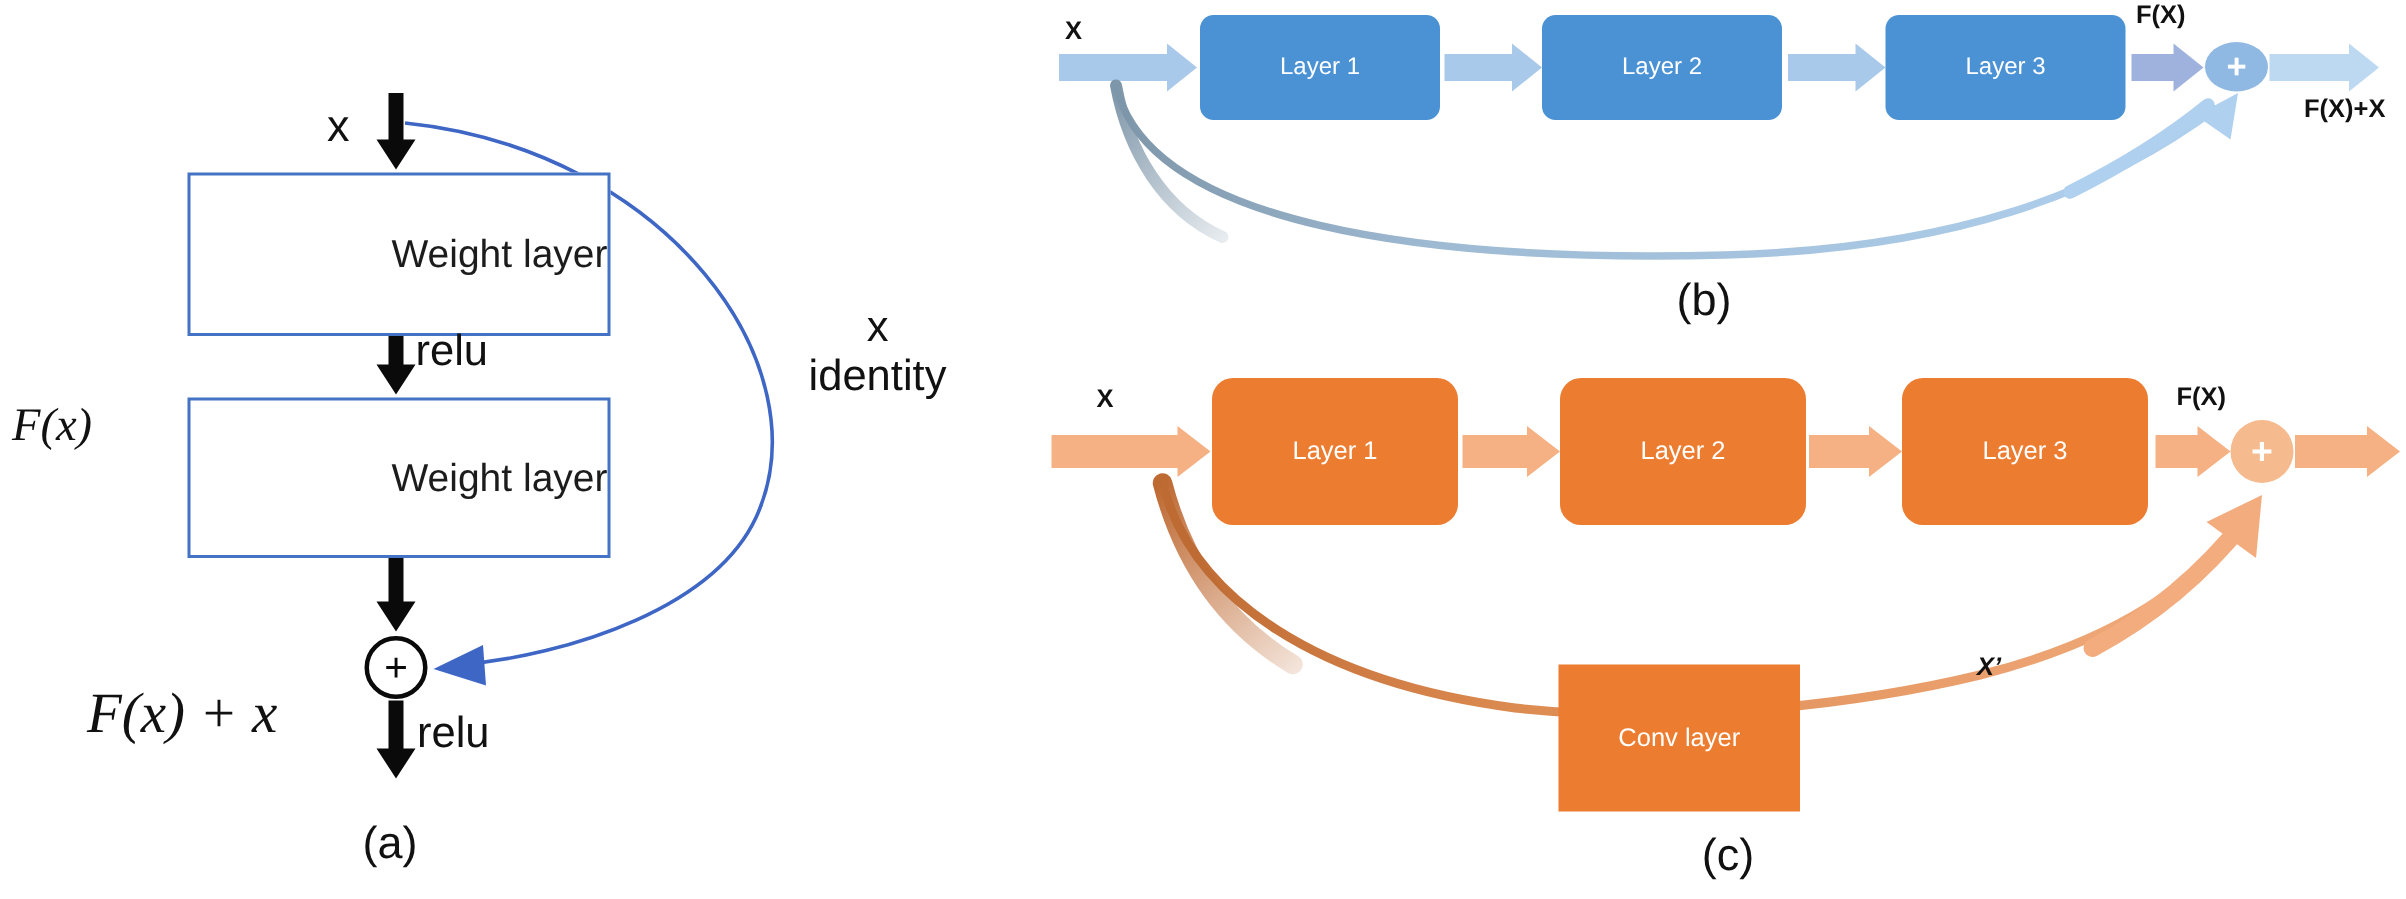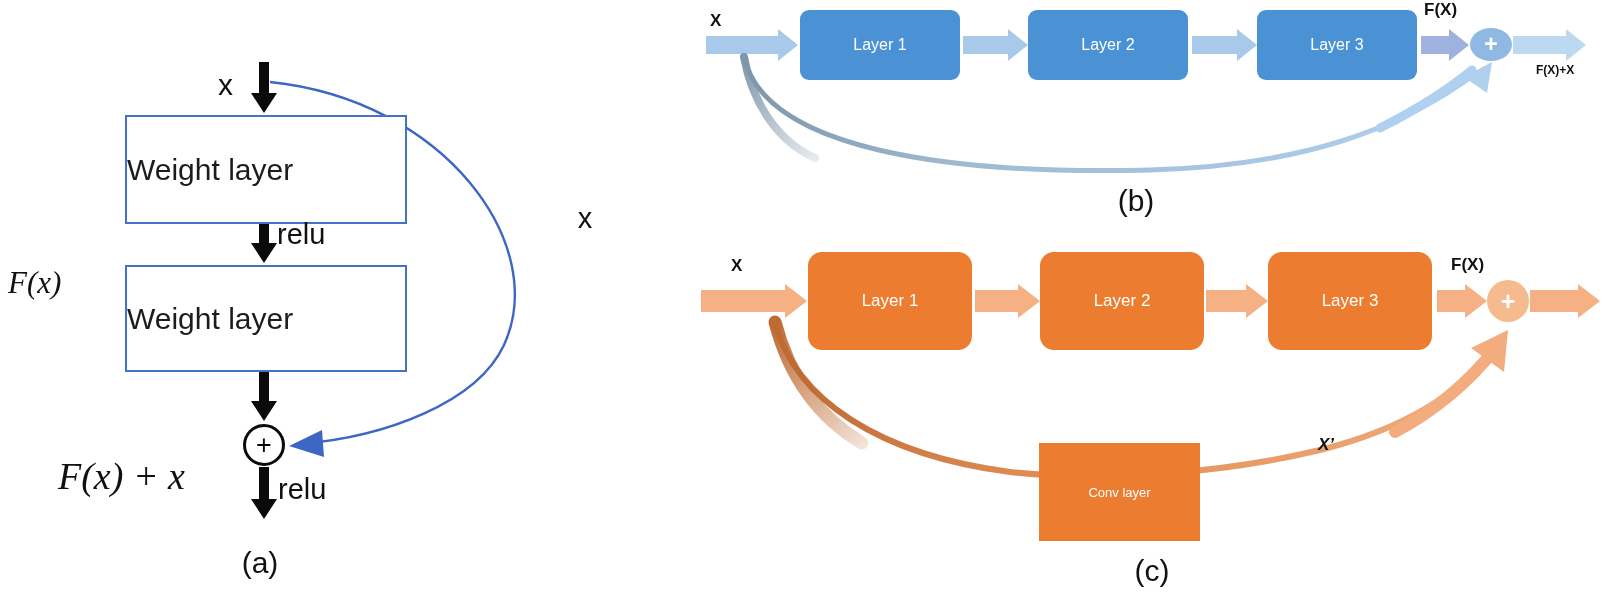--- a/index.html
+++ b/index.html
@@ -12,39 +12,39 @@
     overflow:hidden;
   }
   .canvas svg.layer{position:absolute;left:0;top:0;z-index:1;}
   .abs{position:absolute;z-index:2;}
   .lbl{white-space:nowrap;line-height:1.1;}
   .bold{font-weight:700;}
   .mathit{font-family:"Liberation Serif", serif;font-style:italic;}
   .boxA{
     background:#fff;
     border:2px solid var(--blue_border);
-    display:flex;align-items:center;justify-content:flex-start;
-    font-size:30px;color:#1c1c1c;
+    display:flex;align-items:center;justify-content:flex-end;
+    font-size:26px;color:#1c1c1c;
   }
   .boxB{
     background:var(--blue_box);
     border-radius:9px;
     display:flex;align-items:center;justify-content:center;
     font-size:16px;color:#fff;
   }
   .boxC{
     background:var(--orange_box);
     border-radius:14px;
     display:flex;align-items:center;justify-content:center;
     font-size:17px;color:#fff;
   }
   .boxConv{
     background:var(--orange_box);
     display:flex;align-items:center;justify-content:center;
-    font-size:13px;color:#fff;
+    font-size:17px;color:#fff;
   }
   .plusA{
     background:#fff;border:3px solid #0a0a0a;border-radius:50%;
     display:flex;align-items:center;justify-content:center;
     font-size:27px;color:#0a0a0a;box-sizing:border-box;
   }
   .plusB{
     background:var(--blue_plus);border-radius:50%;
     display:flex;align-items:center;justify-content:center;
     font-size:23px;font-weight:700;color:#fff;
@@ -130,41 +130,42 @@
   <div class="abs plusA" style="left:243px;top:424px;width:42px;height:42px;">+</div>
 
   <div class="abs lbl" style="left:278px;top:474px;font-size:29px;">relu</div>
 
   <div class="abs lbl mathit" style="left:8px;top:266px;font-size:31px;">F(x)</div>
 
   <div class="abs lbl mathit" style="left:58px;top:456px;font-size:38px;">F(x) + x</div>
 
   <div class="abs center" style="left:515px;top:202px;width:140px;font-size:29px;line-height:1.15;">
     <div>x</div>
+    <div>identity</div>
   </div>
 
   <div class="abs caption" style="left:220px;top:546px;width:80px;">(a)</div>
 
   <div class="abs lbl bold" style="left:710px;top:12px;font-size:17px;">X</div>
 
   <div class="abs boxB" style="left:800px;top:10px;width:160px;height:70px;">
     <span>Layer 1</span>
   </div>
   <div class="abs boxB" style="left:1028px;top:10px;width:160px;height:70px;">
     <span>Layer 2</span>
   </div>
   <div class="abs boxB" style="left:1257px;top:10px;width:160px;height:70px;">
     <span>Layer 3</span>
   </div>
 
   <div class="abs lbl bold" style="left:1424px;top:1px;font-size:17px;">F(X)</div>
 
   <div class="abs plusB" style="left:1470px;top:28px;width:42px;height:33px;">+</div>
 
-  <div class="abs lbl bold" style="left:1536px;top:64px;font-size:12px;text-align:right;">F(X)+X</div>
+  <div class="abs lbl bold" style="left:1536px;top:64px;font-size:17px;text-align:right;">F(X)+X</div>
 
   <div class="abs caption" style="left:1100px;top:184px;width:72px;">(b)</div>
 
   <div class="abs lbl bold" style="left:731px;top:257px;font-size:17px;">X</div>
 
   <div class="abs boxC" style="left:808px;top:252px;width:164px;height:98px;">
     <span>Layer 1</span>
   </div>
   <div class="abs boxC" style="left:1040px;top:252px;width:164px;height:98px;">
     <span>Layer 2</span>

